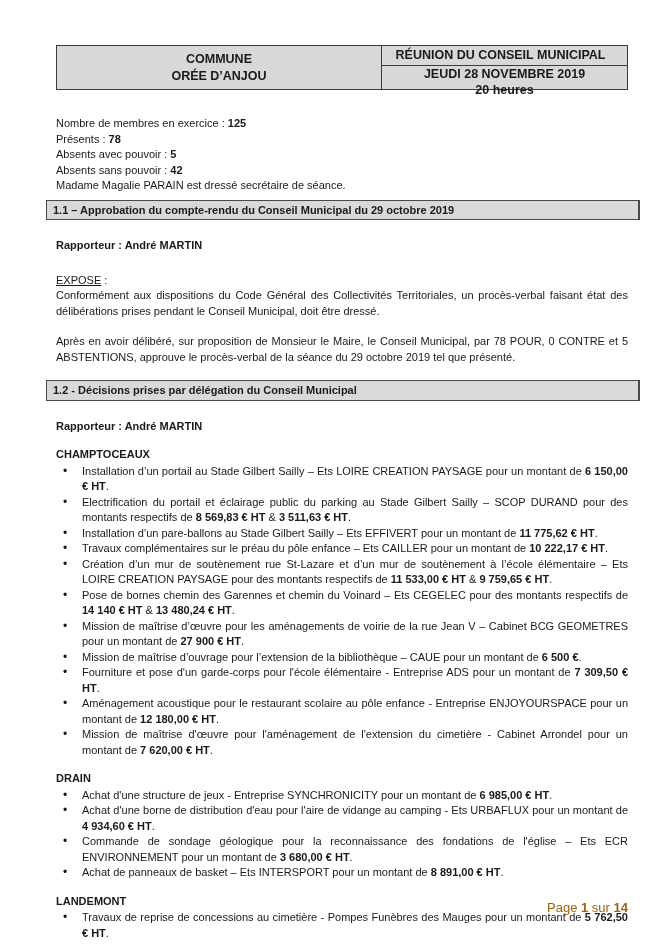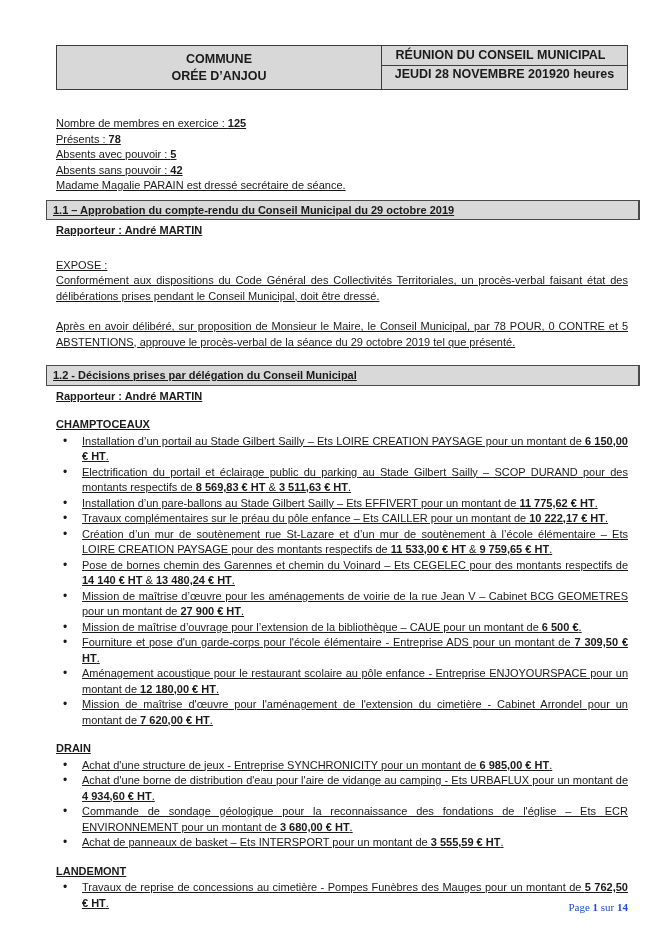--- a/index.html
+++ b/index.html
@@ -28,30 +28,30 @@
     flex:1;box-sizing:border-box;
     border-left:1.5px solid #3c3c3c;
     display:flex;flex-direction:column;
     text-align:center;font-weight:bold;font-size:12.5px;
   }
   .ht-right-top{
     border-bottom:1px solid #3c3c3c;
     padding:2px 8px 1px 0;
   }
   .ht-right-bottom{
-    flex:1;display:flex;flex-direction:row;justify-content:center;
+    flex:1;display:flex;flex-direction:column;justify-content:center;
     line-height:16px;
   }
   
   .content{
-    position:absolute;left:56px;top:116px;width:572px;text-decoration:underline;
+    position:absolute;left:56px;top:116px;width:572px;
   }
   .info-line{white-space:pre;}
   .section-bar{
-    margin:6px -12px 3px -10px;
+    margin:6px -12px 18px -10px;
     background:#d9d9d9;
     border:1px solid #4a4a4a;
     border-right-width:2px;border-bottom-width:1.5px;
     padding:2px 6px 1px 6px;
     font-weight:bold;
   }
   .rapporteur{font-weight:bold;margin-bottom:15px;}
   .expose{margin-top:19px;}
   .expose .u{text-decoration:underline;}
   .para{text-align:justify;margin:0 0 15px 0;}
@@ -59,22 +59,22 @@
   .bullet{
     position:relative;padding-left:26px;text-align:justify;
   }
   .bullet::before{
     content:"\2022";
     position:absolute;left:7px;top:0;
     font-size:12px;
   }
   .footer{
     position:absolute;right:43px;top:900px;
-    font-family:Liberation Serif, serif;
-    font-size:11px;color:#1d4ed8;
+    font-family:Liberation Sans, sans-serif;
+    font-size:13px;color:#a16207;
   }
 </style>
 </head>
 <body>
 
 <div class="page">
 
   <div class="header-table">
     <div class="ht-left">
       <div>COMMUNE</div>
@@ -120,20 +120,20 @@
         <div class="bullet">Pose de bornes chemin des Garennes et chemin du Voinard – Ets CEGELEC pour des montants respectifs de <b>14 140 € HT</b> &amp; <b>13 480,24 € HT</b>.</div>
         <div class="bullet">Mission de maîtrise d’œuvre pour les aménagements de voirie de la rue Jean V – Cabinet BCG GEOMETRES pour un montant de <b>27 900 € HT</b>.</div>
         <div class="bullet">Mission de maîtrise d’ouvrage pour l’extension de la bibliothèque – CAUE pour un montant de <b>6 500 €</b>.</div>
         <div class="bullet">Fourniture et pose d'un garde-corps pour l'école élémentaire - Entreprise ADS pour un montant de <b>7 309,50 € HT</b>.</div>
         <div class="bullet">Aménagement acoustique pour le restaurant scolaire au pôle enfance - Entreprise ENJOYOURSPACE pour un montant de <b>12 180,00 € HT</b>.</div>
         <div class="bullet">Mission de maîtrise d'œuvre pour l'aménagement de l'extension du cimetière - Cabinet Arrondel pour un montant de <b>7 620,00 € HT</b>.</div>
         <div class="commune-heading">DRAIN</div>
         <div class="bullet">Achat d'une structure de jeux - Entreprise SYNCHRONICITY pour un montant de <b>6 985,00 € HT</b>.</div>
         <div class="bullet">Achat d'une borne de distribution d'eau pour l'aire de vidange au camping - Ets URBAFLUX pour un montant de <b>4 934,60 € HT</b>.</div>
         <div class="bullet">Commande de sondage géologique pour la reconnaissance des fondations de l'église – Ets ECR ENVIRONNEMENT pour un montant de <b>3 680,00 € HT</b>.</div>
-        <div class="bullet">Achat de panneaux de basket – Ets INTERSPORT pour un montant de <b>3 555,59 € HT</b>.</div>
+        <div class="bullet">Achat de panneaux de basket – Ets INTERSPORT pour un montant de <b>8 891,00 € HT</b>.</div>
         <div class="commune-heading">LANDEMONT</div>
         <div class="bullet">Travaux de reprise de concessions au cimetière - Pompes Funèbres des Mauges pour un montant de <b>5 762,50 € HT</b>.</div>
       </div>
   </div>
 
   <div class="footer">Page <b>1</b> sur <b>14</b></div>
 </div>
 
 </body></html>

